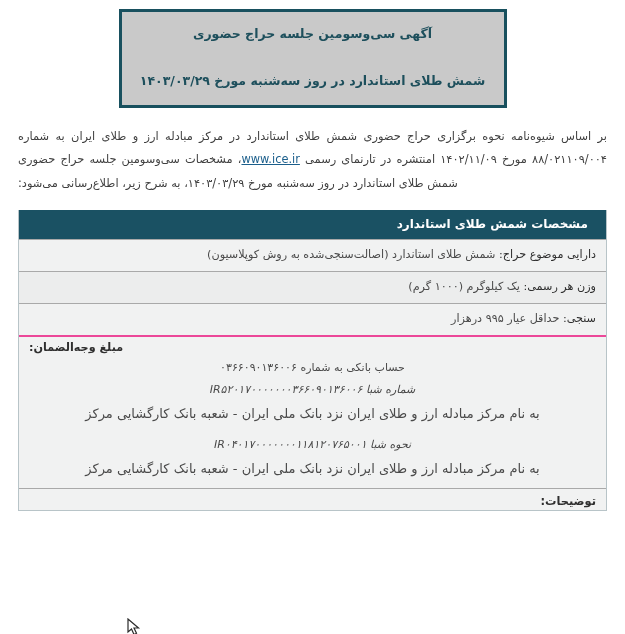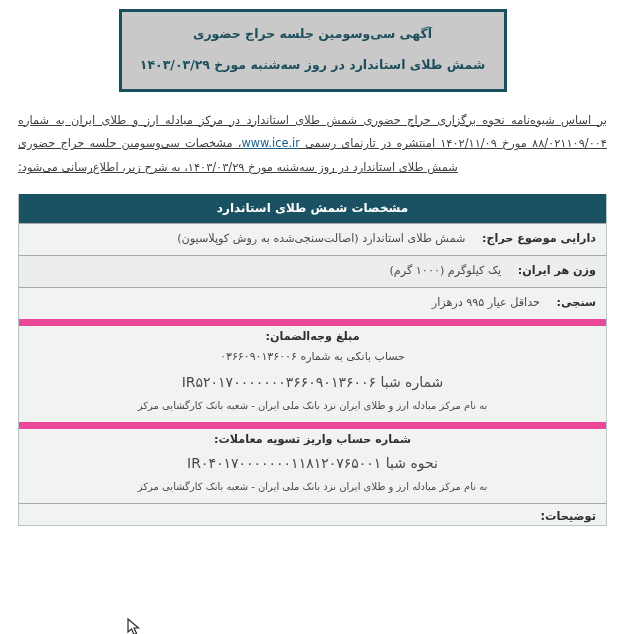--- a/index.html
+++ b/index.html
@@ -38,79 +38,76 @@
     text-align: center;
   }
   .banner-line {
     color: #1d4f5c;
     font-size: 12.5px;
     font-weight: bold;
     line-height: 1.5;
     letter-spacing: 0;
   }
   .banner-line.second {
-    margin-top: 12px;
+    margin-top: 28px;
   }
 
   
   .intro {
     margin: 17px 18px 0 18px;
     font-size: 11.4px;
     line-height: 2.1;
     text-align: justify;
     text-align-last: left;
     color: #3f3f3f;
     direction: rtl;
-    text-decoration: underline;
   }
   .intro .lnk {
     color: #1c5f8c;
     text-decoration: underline;
   }
 
   
   .table {
     margin: 14px 18px 0 18px;
     border: 1px solid #b8c4c8;
     border-top: none;
     background: #f1f2f2;
   }
   .table-head {
     background: #1a5163;
     color: #ffffff;
-    text-align: center;
     font-size: 12px;
     font-weight: bold;
-    padding: 7px 6px 8px 6px;
+    padding: 7px 18px 8px 6px;
     letter-spacing: 0;
   }
   .row {
     border-top: 1px solid #a9a9a9;
     padding: 4px 10px 5px 10px;
     font-size: 11.2px;
     line-height: 1.95;
     background: #f1f2f2;
     text-align: right;
   }
   .row.alt { background: #eceded; }
   .row .lbl {
-    font-weight: bold;
+    font-weight: normal;
     color: #2f2f2f;
-    margin-left: 13px;
   }
   .row .val { color: #4a4a4a; }
 
   .block-label {
-    border-top: 7px solid #ec4899;
+    border-top: 2px solid #ec4899;
     padding: 4px 10px 2px 10px;
     font-size: 11.2px;
     font-weight: bold;
     color: #2f2f2f;
     background: #f1f2f2;
-    text-align: center;
+    text-align: left;
   }
   .block-body {
     padding: 1px 10px 6px 10px;
     font-size: 11.2px;
     line-height: 2.0;
     color: #4a4a4a;
     background: #f1f2f2;
     text-align: justify;
     text-align-last: left;
   }
@@ -118,25 +115,26 @@
     text-align: center;
     text-align-last: center;
   }
   .acct-line {
     text-align: center;
     font-size: 11px;
     line-height: 2.0;
     color: #4a4a4a;
   }
   .acct-line.small {
-    font-size: 14px;
+    font-size: 11px;
+    font-style: italic;
   }
   .acct-name {
     text-align: center;
-    font-size: 10px;
+    font-size: 13px;
     line-height: 2.0;
     color: #4a4a4a;
   }
 
   
   .notes-label {
     border-top: 1px solid #a9a9a9;
     padding: 5px 10px 2px 10px;
     font-size: 11.4px;
     font-weight: bold;
@@ -171,37 +169,36 @@
 
   <div class="table">
 
     <div class="table-head">مشخصات شمش طلای استاندارد</div>
 
     <div class="row">
       <span class="lbl">دارایی موضوع حراج:</span><span class="val"> شمش طلای استاندارد (اصالت‌سنجی‌شده به روش کوپلاسیون)</span>
     </div>
 
     <div class="row alt">
-      <span class="lbl">وزن هر ایران:</span><span class="val"> یک کیلوگرم (۱۰۰۰ گرم)</span>
+      <span class="lbl">وزن هر رسمی:</span><span class="val"> یک کیلوگرم (۱۰۰۰ گرم)</span>
     </div>
 
     <div class="row">
       <span class="lbl">سنجی:</span><span class="val"> حداقل عیار ۹۹۵ درهزار</span>
     </div>
 
 
     <div class="block-label">مبلغ وجه‌الضمان:</div>
 
     <div class="block-body center-ish">
       <div class="acct-line">حساب بانکی به شماره ۰۳۶۶۰۹۰۱۳۶۰۰۶</div>
       <div class="acct-line small">شماره شبا IR۵۲۰۱۷۰۰۰۰۰۰۰۳۶۶۰۹۰۱۳۶۰۰۶</div>
       <div class="acct-name">به نام مرکز مبادله ارز و طلای ایران نزد بانک ملی ایران - شعبه بانک کارگشایی مرکز</div>
     </div>
 
-    <div class="block-label">شماره حساب واریز تسویه معاملات:</div>
     <div class="block-body center-ish">
       <div class="acct-line small">نحوه شبا IR۰۴۰۱۷۰۰۰۰۰۰۰۱۱۸۱۲۰۷۶۵۰۰۱</div>
       <div class="acct-name">به نام مرکز مبادله ارز و طلای ایران نزد بانک ملی ایران - شعبه بانک کارگشایی مرکز</div>
     </div>
 
     <div class="notes-label">توضیحات:</div>
 
   </div>
 
   <svg class="cursor" viewBox="0 0 16 18">

